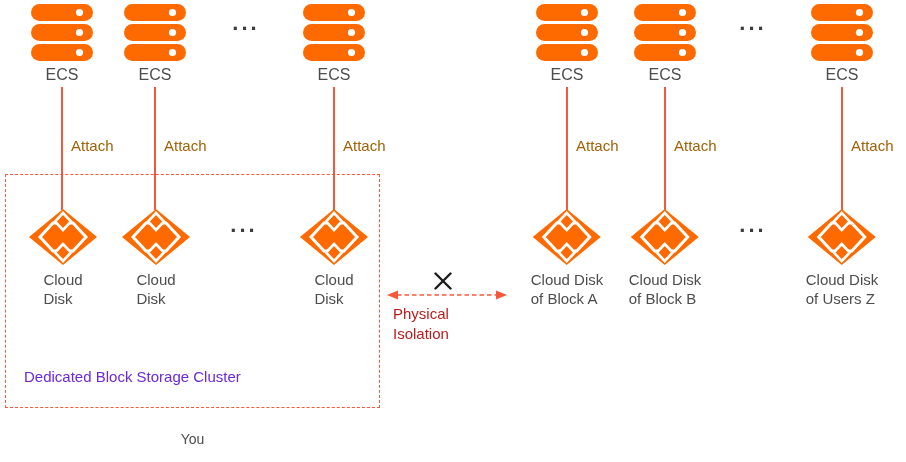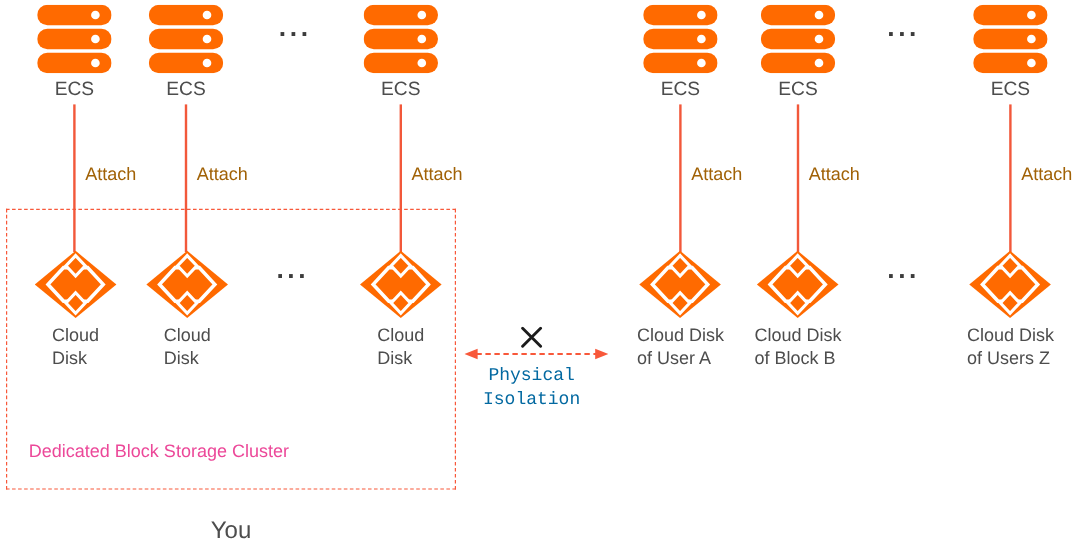--- a/index.html
+++ b/index.html
@@ -18,30 +18,30 @@
   .unit{position:absolute;display:flex;flex-direction:column;align-items:center;}
   .unit-label{margin-top:5px;font-size:16px;color:#4d4d4d;white-space:nowrap;text-align:center;}
   .disk-label{margin-top:4px;font-size:15px;line-height:19px;color:#4d4d4d;white-space:nowrap;}
 
   
   .vline{position:absolute;width:1.5px;top:87px;height:123px;background:#f2583a;}
   .attach-label{position:absolute;top:121px;font-size:15px;color:#a16207;white-space:nowrap;margin-top:16px;}
 
   
   .box{position:absolute;border:1px dashed #f8583a;box-sizing:border-box;}
-  .box-label{position:absolute;top:193px;font-size:15px;color:#ec4899;white-space:nowrap;}
+  .box-label{position:absolute;top:193px;font-size:15px;color:#6d28d9;white-space:nowrap;}
 
   
   .dots{position:absolute;font-weight:bold;font-size:22px;letter-spacing:3px;color:#3c3c3c;white-space:nowrap;}
 
   
-  .iso-label{position:absolute;left:393px;top:304px;width:100px;text-align:center;
-             font-size:15px;line-height:20px;color:#0369a1;font-family:Liberation Mono, monospace;}
-
-  .owner-label{position:absolute;top:431px;text-align:center;font-size:20px;color:#4d4d4d;}
+  .iso-label{position:absolute;left:393px;top:304px;width:100px;text-align:left;
+             font-size:15px;line-height:20px;color:#b91c1c;}
+
+  .owner-label{position:absolute;top:431px;text-align:center;font-size:14px;color:#4d4d4d;}
 
   svg{display:block;}
 </style>
 </head>
 <body>
 
 <div class="canvas">
 
   <svg width="0" height="0" style="position:absolute" aria-hidden="true">
     <defs>
@@ -168,21 +168,21 @@
   <div class="attach-label" style="left:674px">Attach</div>
   <div class="vline" style="left:841.3px"></div>
   <div class="attach-label" style="left:851px">Attach</div>
 
   <div class="unit center-x" style="left:567px;top:208px">
     <svg width="70" height="58">
         <use href="#sym-disk"></use>
       </svg>
     <div class="disk-label">
       <div>Cloud Disk</div>
-      <div>of User A</div>
+      <div>of Block A</div>
     </div>
   </div>
   <div class="unit center-x" style="left:665px;top:208px">
     <svg width="70" height="58">
         <use href="#sym-disk"></use>
       </svg>
     <div class="disk-label">
       <div>Cloud Disk</div>
       <div>of Block B</div>
     </div>

